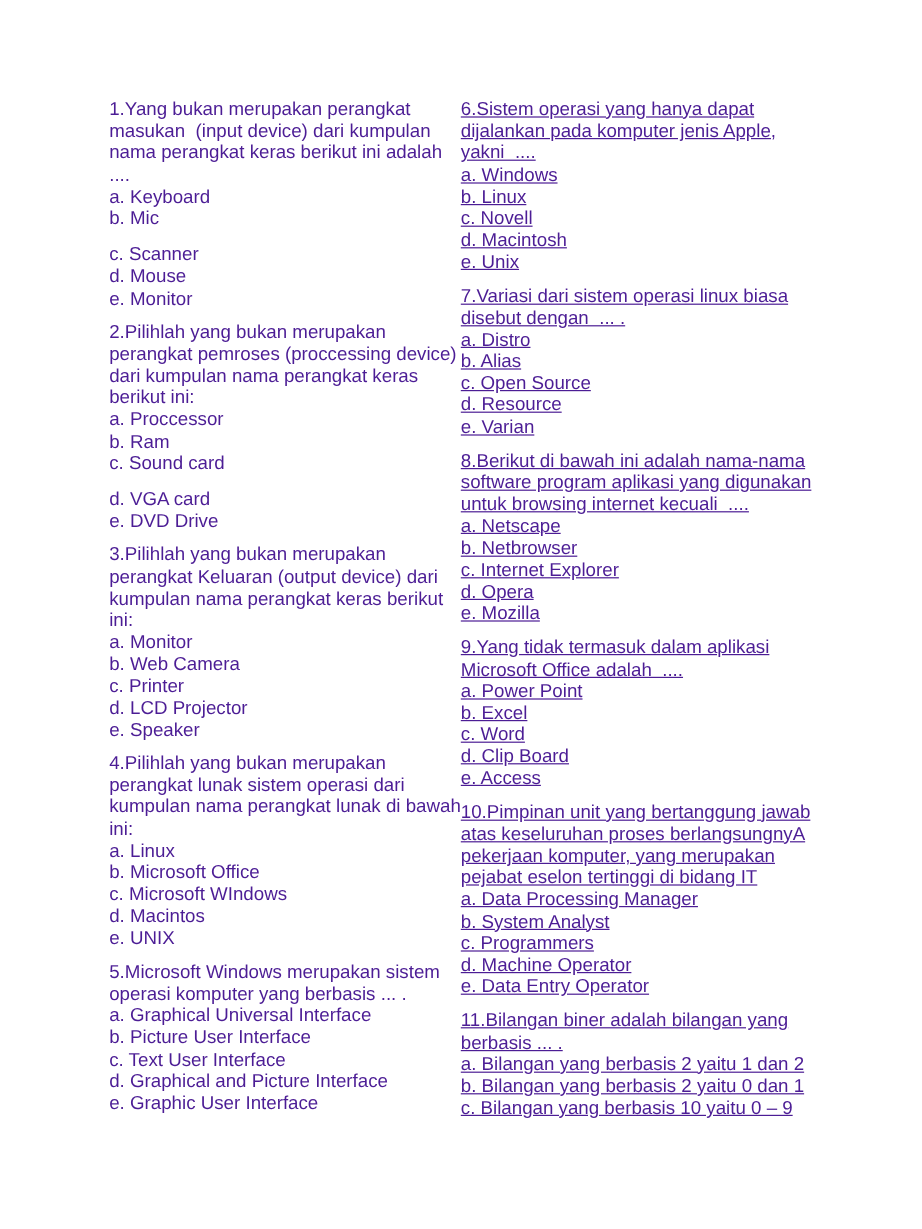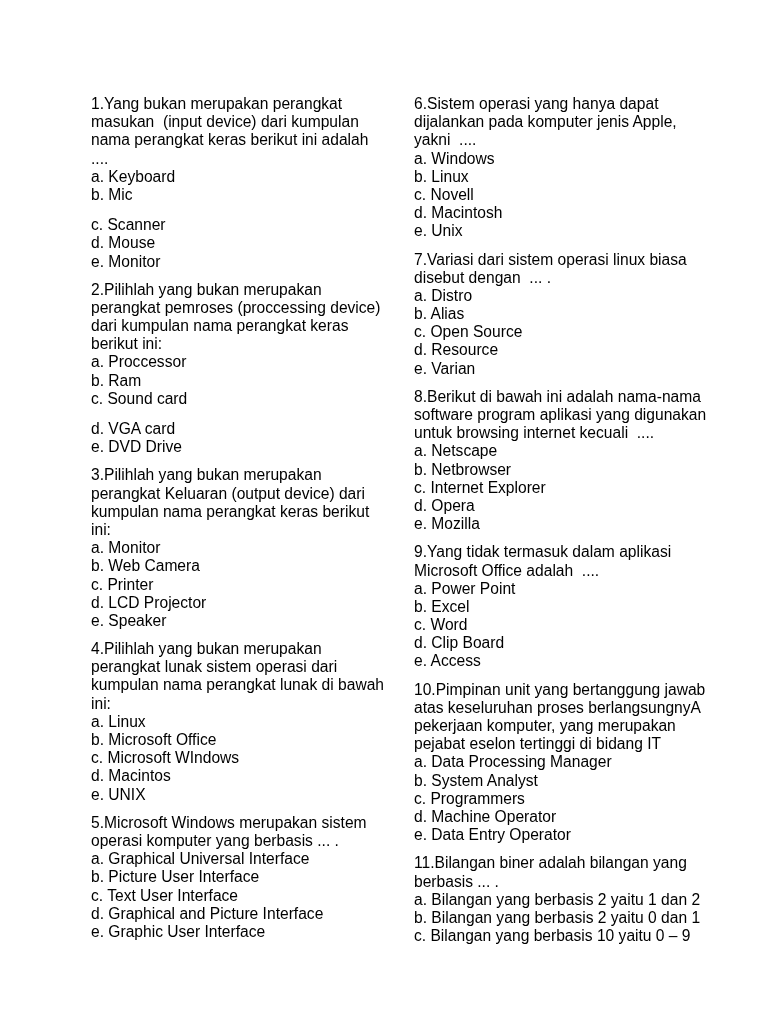--- a/index.html
+++ b/index.html
@@ -13,27 +13,26 @@
     height: 1024px;
     background: #ffffff;
     overflow: hidden;
     font-family: "Liberation Sans", sans-serif;
   }
   .col {
     position: absolute;
     top: 83px;
     font-size: 15.6px;
     line-height: 18.2px;
-    color: #000000;
+    color: #4c1d95;
     white-space: pre;
     letter-spacing: 0;
-    margin-top: 12px;
   }
   .col-left  { left: 91px;  width: 300px; }
-  .col-right { left: 414px; width: 310px; }
+  .col-right { left: 384px; width: 310px; text-decoration: underline; }
   .question  { margin: 0 0 10px 0; }
   .line      { height: 18.2px; }
   .blank     { height: 12px; }
 </style>
 </head>
 <body>
 
 <div class="page">
   <div class="col col-left"><div class="question"><div class="line">1.Yang bukan merupakan perangkat</div><div class="line">masukan  (input device) dari kumpulan</div><div class="line">nama perangkat keras berikut ini adalah</div><div class="line">....</div><div class="line">a. Keyboard</div><div class="line">b. Mic</div><div class="blank"></div><div class="line">c. Scanner</div><div class="line">d. Mouse</div><div class="line">e. Monitor</div></div><div class="question"><div class="line">2.Pilihlah yang bukan merupakan</div><div class="line">perangkat pemroses (proccessing device)</div><div class="line">dari kumpulan nama perangkat keras</div><div class="line">berikut ini:</div><div class="line">a. Proccessor</div><div class="line">b. Ram</div><div class="line">c. Sound card</div><div class="blank"></div><div class="line">d. VGA card</div><div class="line">e. DVD Drive</div></div><div class="question"><div class="line">3.Pilihlah yang bukan merupakan</div><div class="line">perangkat Keluaran (output device) dari</div><div class="line">kumpulan nama perangkat keras berikut</div><div class="line">ini:</div><div class="line">a. Monitor</div><div class="line">b. Web Camera</div><div class="line">c. Printer</div><div class="line">d. LCD Projector</div><div class="line">e. Speaker</div></div><div class="question"><div class="line">4.Pilihlah yang bukan merupakan</div><div class="line">perangkat lunak sistem operasi dari</div><div class="line">kumpulan nama perangkat lunak di bawah</div><div class="line">ini:</div><div class="line">a. Linux</div><div class="line">b. Microsoft Office</div><div class="line">c. Microsoft WIndows</div><div class="line">d. Macintos</div><div class="line">e. UNIX</div></div><div class="question"><div class="line">5.Microsoft Windows merupakan sistem</div><div class="line">operasi komputer yang berbasis ... .</div><div class="line">a. Graphical Universal Interface</div><div class="line">b. Picture User Interface</div><div class="line">c. Text User Interface</div><div class="line">d. Graphical and Picture Interface</div><div class="line">e. Graphic User Interface</div></div></div>
   <div class="col col-right"><div class="question"><div class="line">6.Sistem operasi yang hanya dapat</div><div class="line">dijalankan pada komputer jenis Apple,</div><div class="line">yakni  ....</div><div class="line">a. Windows</div><div class="line">b. Linux</div><div class="line">c. Novell</div><div class="line">d. Macintosh</div><div class="line">e. Unix</div></div><div class="question"><div class="line">7.Variasi dari sistem operasi linux biasa</div><div class="line">disebut dengan  ... .</div><div class="line">a. Distro</div><div class="line">b. Alias</div><div class="line">c. Open Source</div><div class="line">d. Resource</div><div class="line">e. Varian</div></div><div class="question"><div class="line">8.Berikut di bawah ini adalah nama-nama</div><div class="line">software program aplikasi yang digunakan</div><div class="line">untuk browsing internet kecuali  ....</div><div class="line">a. Netscape</div><div class="line">b. Netbrowser</div><div class="line">c. Internet Explorer</div><div class="line">d. Opera</div><div class="line">e. Mozilla</div></div><div class="question"><div class="line">9.Yang tidak termasuk dalam aplikasi</div><div class="line">Microsoft Office adalah  ....</div><div class="line">a. Power Point</div><div class="line">b. Excel</div><div class="line">c. Word</div><div class="line">d. Clip Board</div><div class="line">e. Access</div></div><div class="question"><div class="line">10.Pimpinan unit yang bertanggung jawab</div><div class="line">atas keseluruhan proses berlangsungnyA</div><div class="line">pekerjaan komputer, yang merupakan</div><div class="line">pejabat eselon tertinggi di bidang IT</div><div class="line">a. Data Processing Manager</div><div class="line">b. System Analyst</div><div class="line">c. Programmers</div><div class="line">d. Machine Operator</div><div class="line">e. Data Entry Operator</div></div><div class="question"><div class="line">11.Bilangan biner adalah bilangan yang</div><div class="line">berbasis ... .</div><div class="line">a. Bilangan yang berbasis 2 yaitu 1 dan 2</div><div class="line">b. Bilangan yang berbasis 2 yaitu 0 dan 1</div><div class="line">c. Bilangan yang berbasis 10 yaitu 0 – 9</div></div></div>

